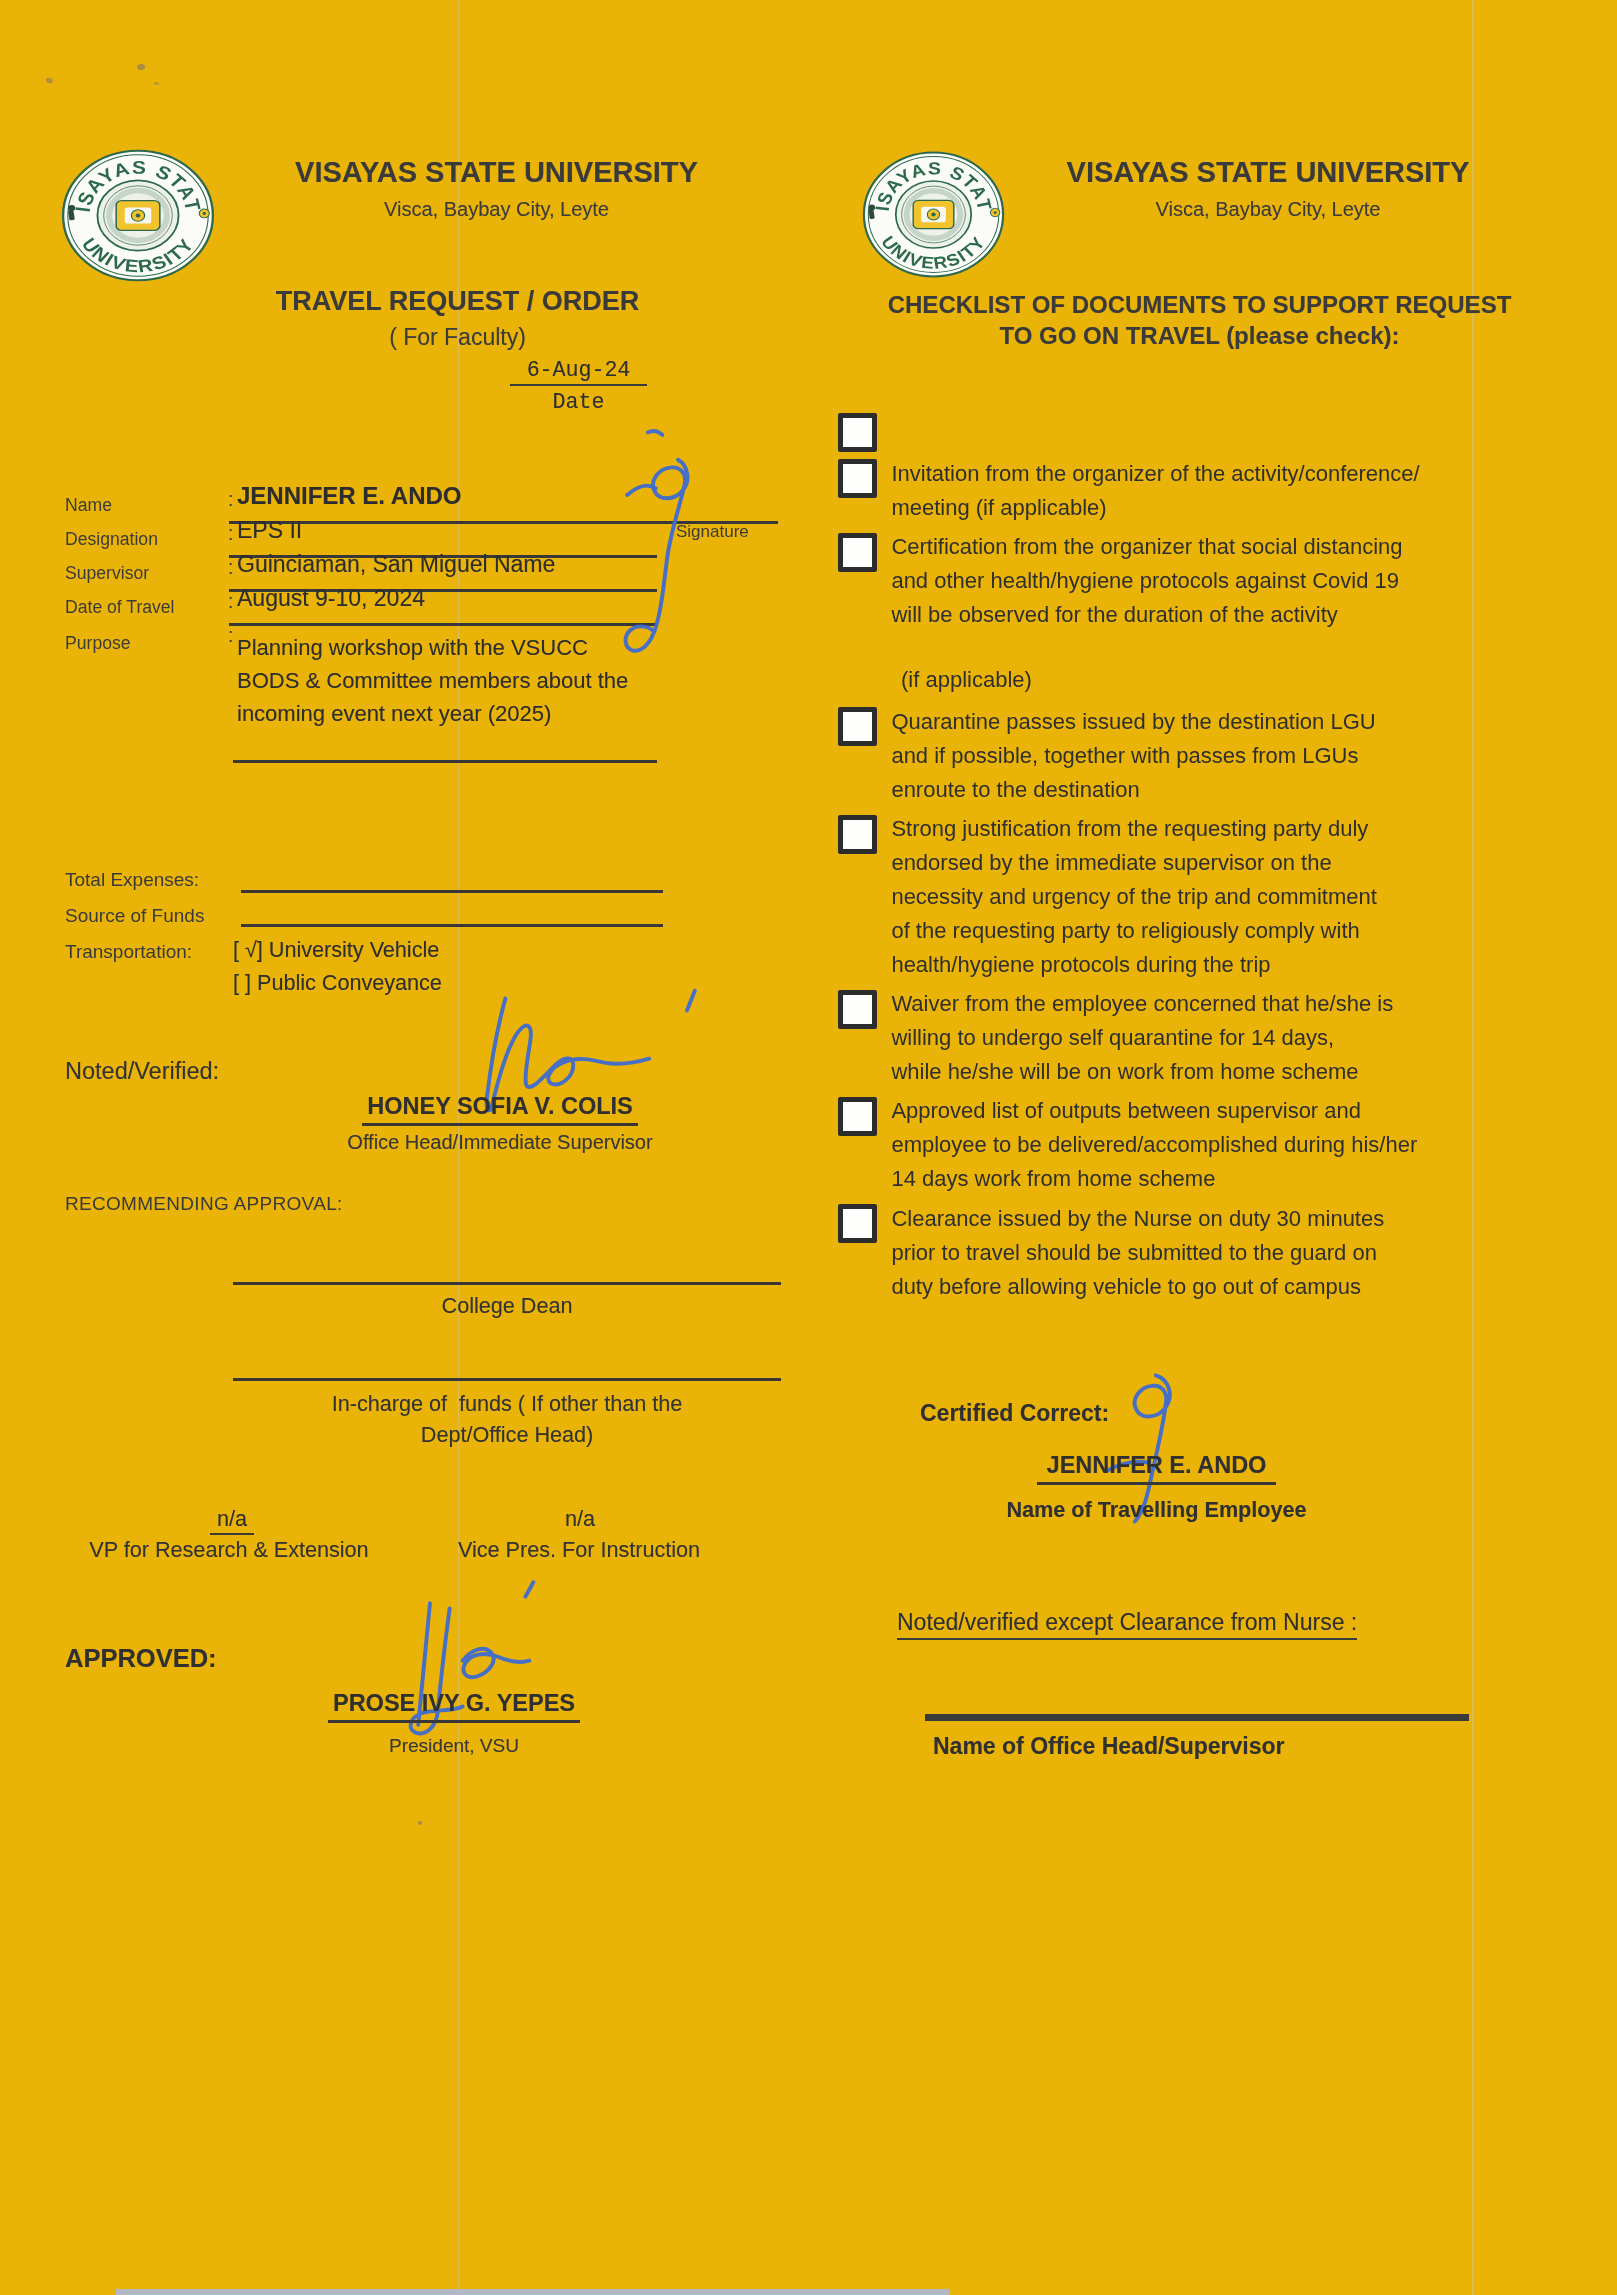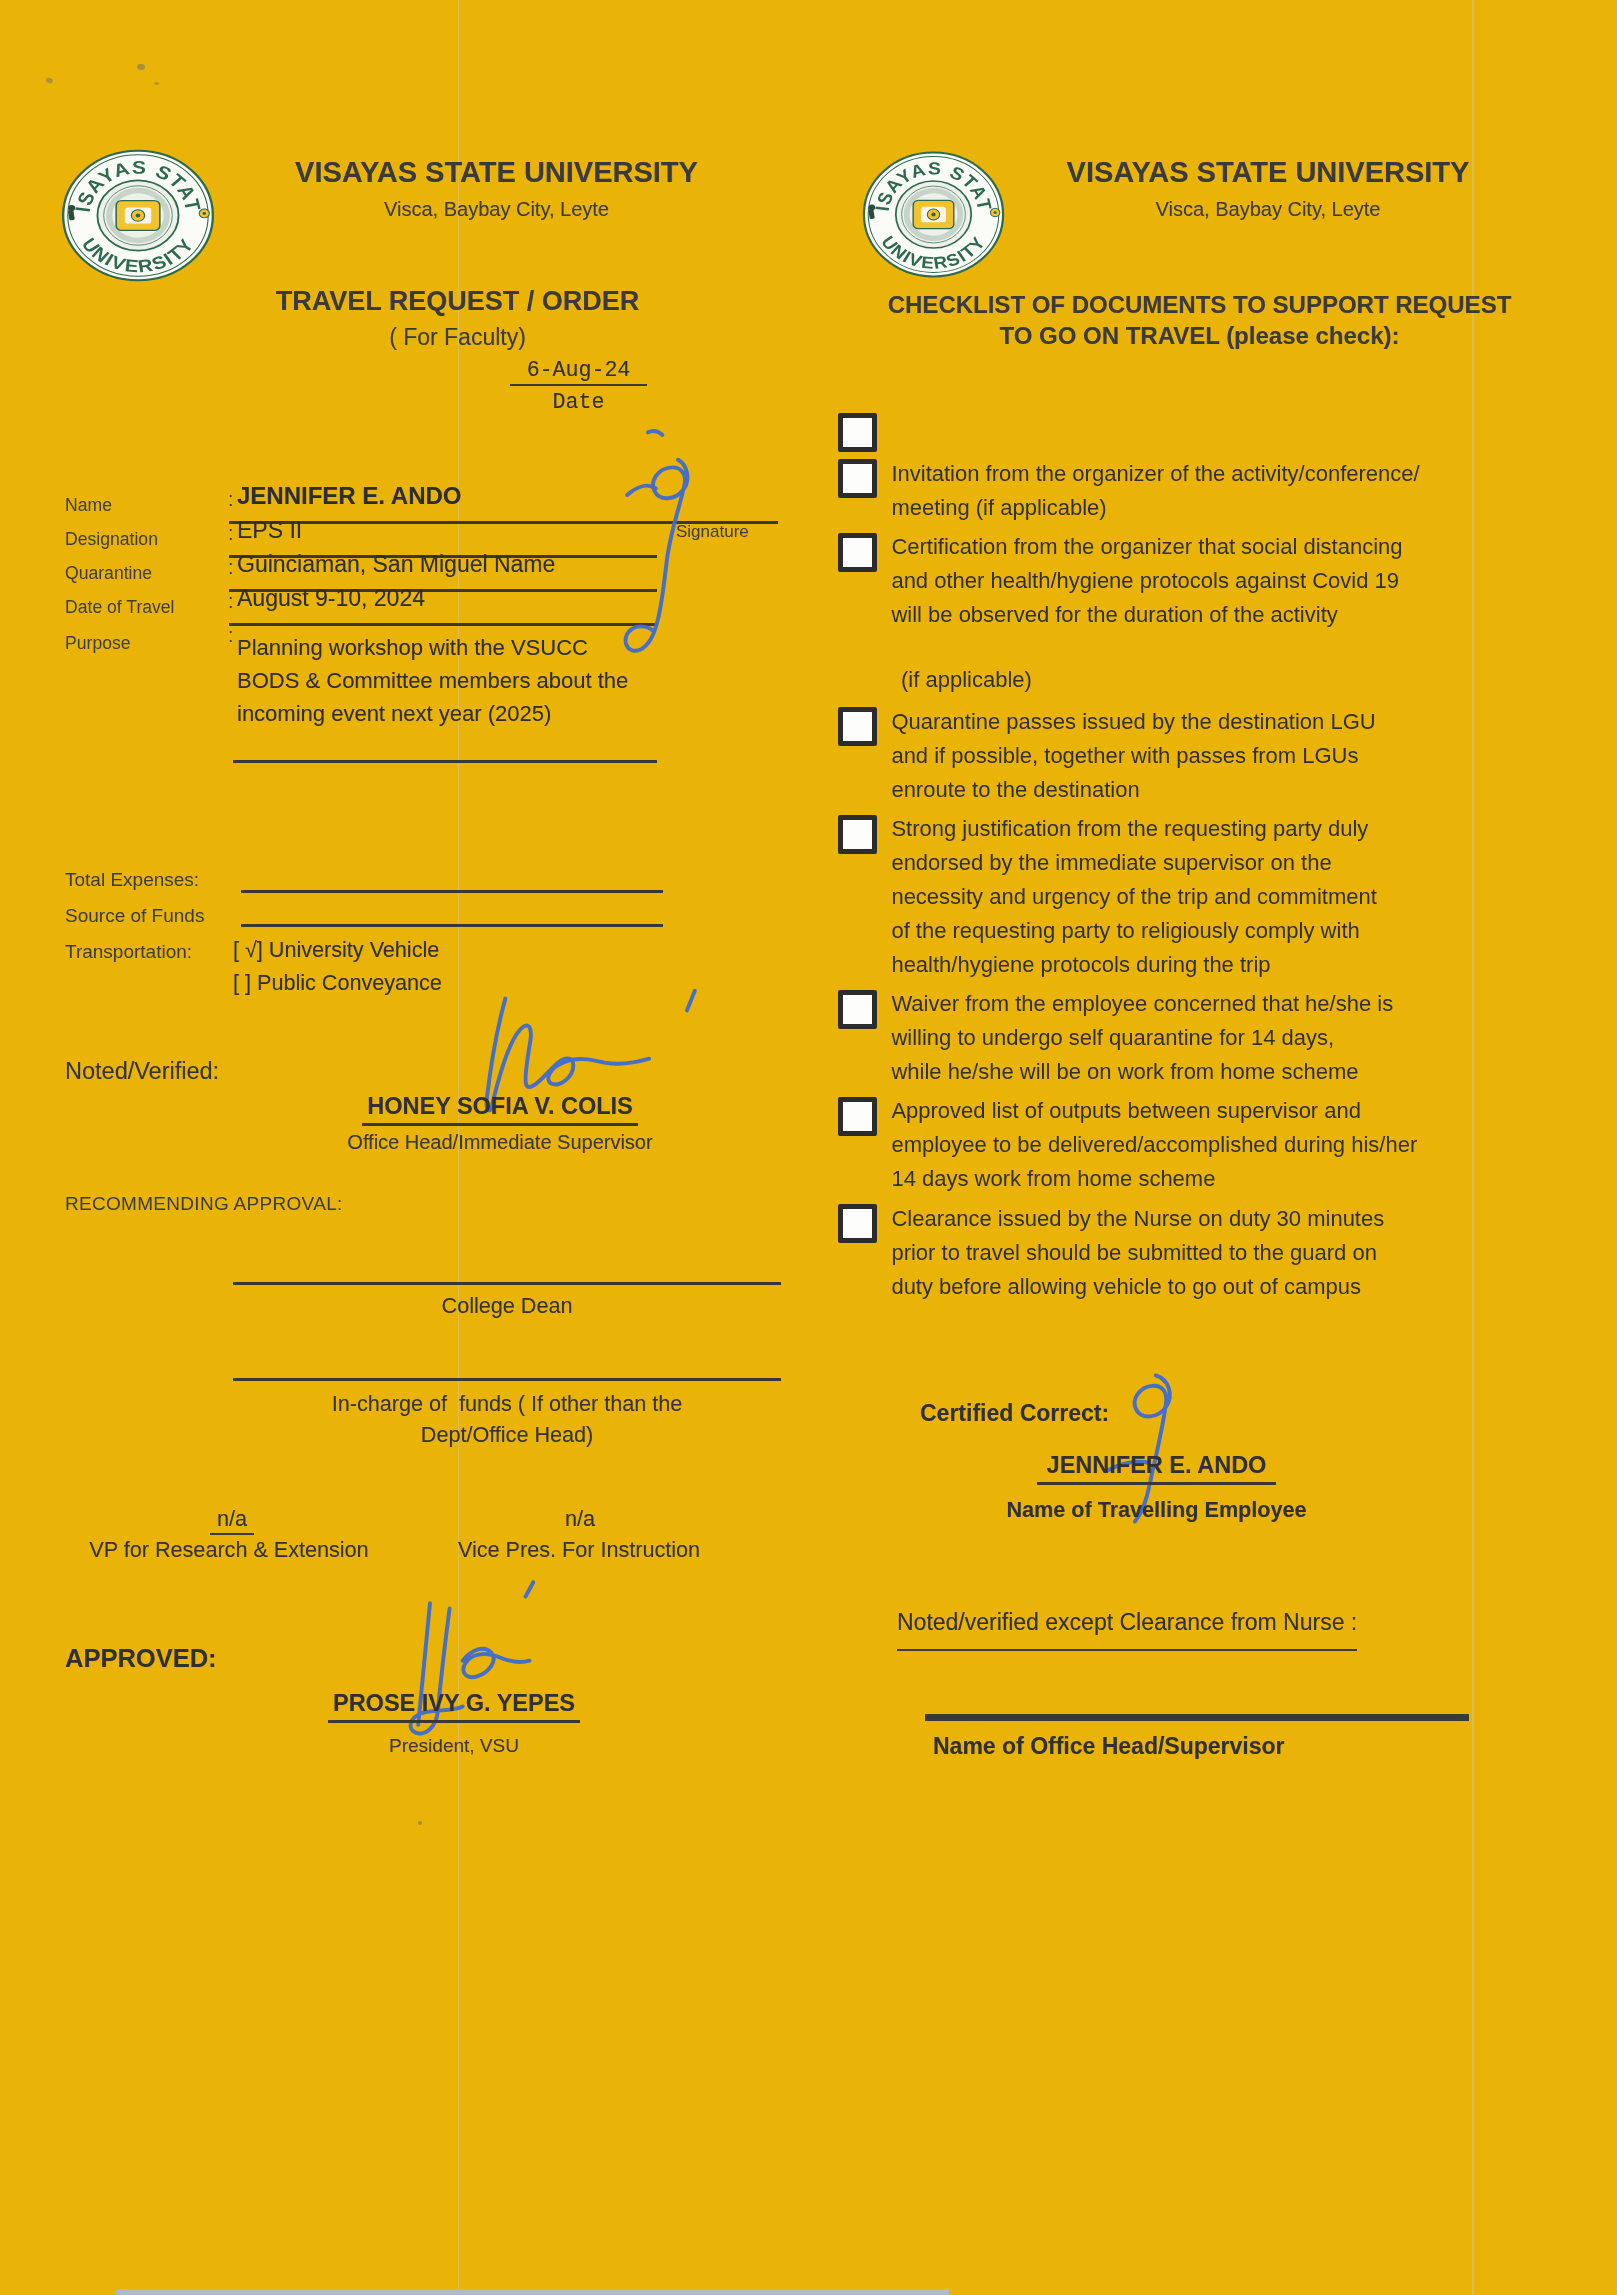--- a/index.html
+++ b/index.html
@@ -125,21 +125,21 @@
   <div class="abs fcolon" style="left:228px;top:488px;">:</div>
   <div class="abs fvalue b ink" style="left:237px;top:482px;font-size:24px;">JENNIFER E. ANDO</div>
   <div class="abs uline" style="left:229px;top:521px;width:549px;"></div>
 
   <div class="abs flabel" style="left:65px;top:529px;">Designation</div>
   <div class="abs fcolon" style="left:228px;top:522px;">:</div>
   <div class="abs fvalue ink" style="left:237px;top:517px;">EPS II</div>
   <div class="abs uline" style="left:229px;top:555px;width:428px;"></div>
   <div class="abs sig-label" style="left:676px;top:522px;">Signature</div>
 
-  <div class="abs flabel" style="left:65px;top:563px;">Quarantine</div>
+  <div class="abs flabel" style="left:65px;top:563px;">Supervisor</div>
   <div class="abs fcolon" style="left:228px;top:556px;">:</div>
   <div class="abs fvalue ink" style="left:237px;top:551px;">Guinciaman, San Miguel Name</div>
   <div class="abs uline" style="left:229px;top:589px;width:428px;"></div>
 
   <div class="abs flabel" style="left:65px;top:597px;">Date of Travel</div>
   <div class="abs fcolon" style="left:228px;top:590px;">:</div>
   <div class="abs fvalue ink" style="left:237px;top:585px;">August 9-10, 2024</div>
   <div class="abs uline" style="left:229px;top:623px;width:428px;"></div>
 
   <div class="abs flabel" style="left:65px;top:633px;">Purpose</div>
@@ -277,20 +277,20 @@
     <path d="M96,16 C116,22 124,46 112,64 C100,82 74,84 66,68 C58,52 72,34 90,32 C104,30 114,40 112,56 C108,92 98,132 90,168 C84,198 78,224 64,240"></path>
     <path d="M22,162 C42,150 66,146 86,150"></path>
   </svg>
 
   <div class="abs center" style="left:1026px;top:1452px;width:261px;">
     <span class="name-u ink" style="border-bottom-width:3.9px;padding:0 9.2px 2.6px;">JENNIFER E. ANDO</span>
   </div>
   <div class="abs center b ink" style="left:977px;top:1497px;width:359px;font-size:21.6px;">Name of Travelling Employee</div>
 
   <div class="abs" style="left:897px;top:1609px;">
-    <span class="ink" style="display:inline-block;font-size:23px;border-bottom:2.6px solid #3a3a3a;padding-bottom:13px;">Noted/verified except Clearance from Nurse :</span>
+    <span class="ink" style="display:inline-block;font-size:23px;border-bottom:2.6px solid #3a3a3a;padding-bottom:2px;">Noted/verified except Clearance from Nurse :</span>
   </div>
 
   <div class="abs thick-line" style="left:925px;top:1714px;width:544px;"></div>
   <div class="abs b ink" style="left:933px;top:1733px;font-size:23px;">Name of Office Head/Supervisor</div>
 
 </div>
 
 
 </body></html>

